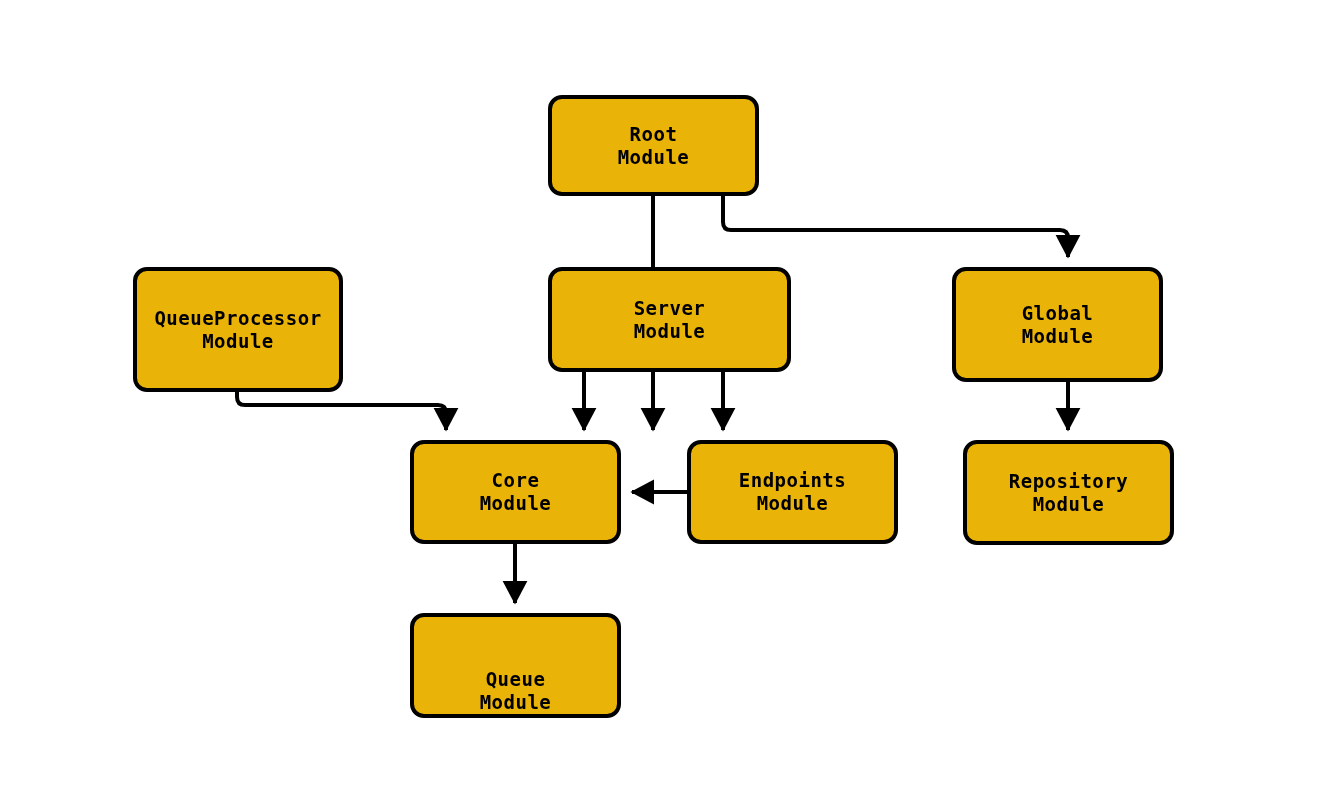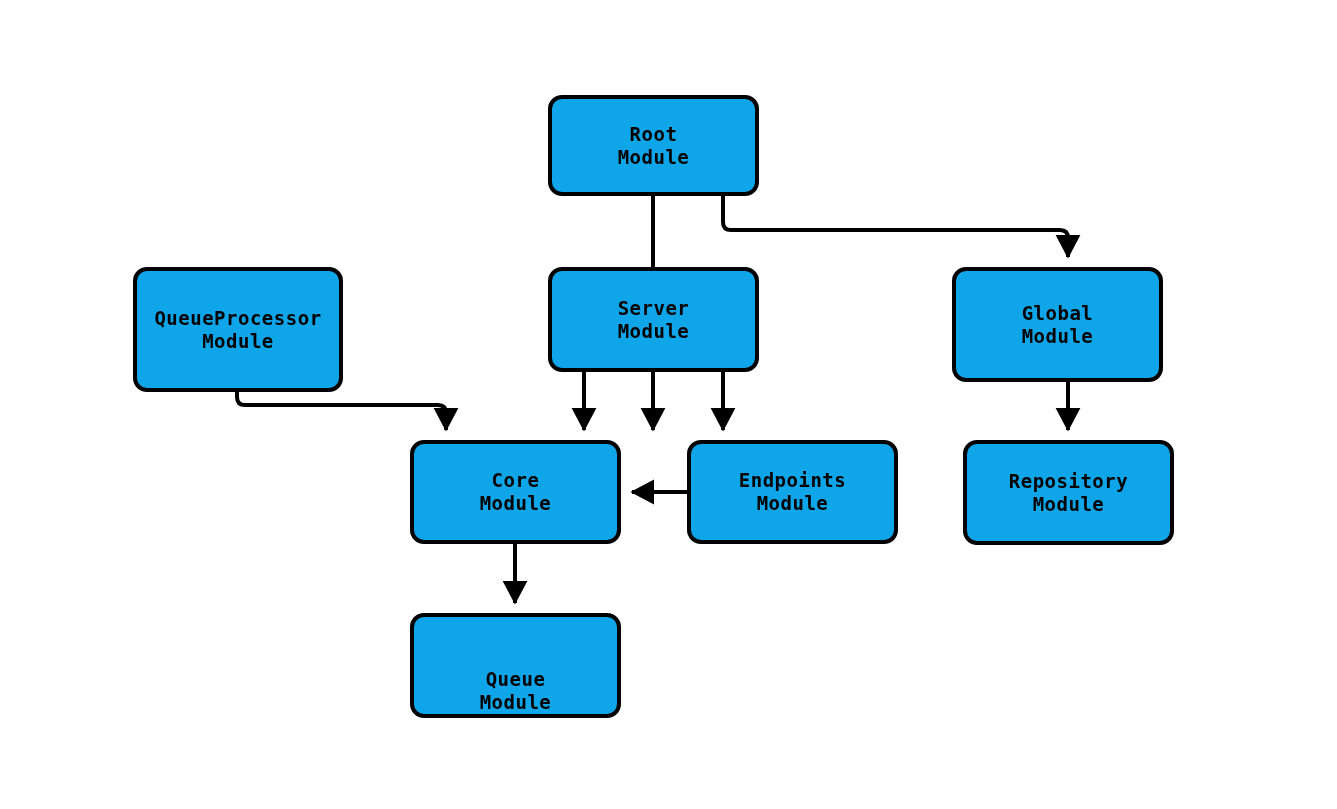--- a/index.html
+++ b/index.html
@@ -18,21 +18,21 @@
   #edges {
     position: absolute;
     left: 0;
     top: 0;
     width: 1337px;
     height: 809px;
   }
   .node {
     position: absolute;
     box-sizing: border-box;
-    background: #0ea5e9;
+    background: #eab308;
     border: 4px solid #000000;
     border-radius: 14px;
     display: flex;
     flex-direction: column;
     align-items: center;
     justify-content: center;
     color: #000000;
     z-index: 2;
   }
   .node-label {
@@ -77,21 +77,21 @@
   <div class="node" style="left:548px; top:95px; width:211px; height:101px;">
     <div class="node-label">Root</div>
     <div class="node-label">Module</div>
   </div>
 
   <div class="node" style="left:133px; top:267px; width:210px; height:125px;">
     <div class="node-label">QueueProcessor</div>
     <div class="node-label">Module</div>
   </div>
 
-  <div class="node" style="left:548px; top:267px; width:211px; height:105px;">
+  <div class="node" style="left:548px; top:267px; width:243px; height:105px;">
     <div class="node-label">Server</div>
     <div class="node-label">Module</div>
   </div>
 
   <div class="node" style="left:952px; top:267px; width:211px; height:115px;">
     <div class="node-label">Global</div>
     <div class="node-label">Module</div>
   </div>
 
   <div class="node" style="left:410px; top:440px; width:211px; height:104px;">

